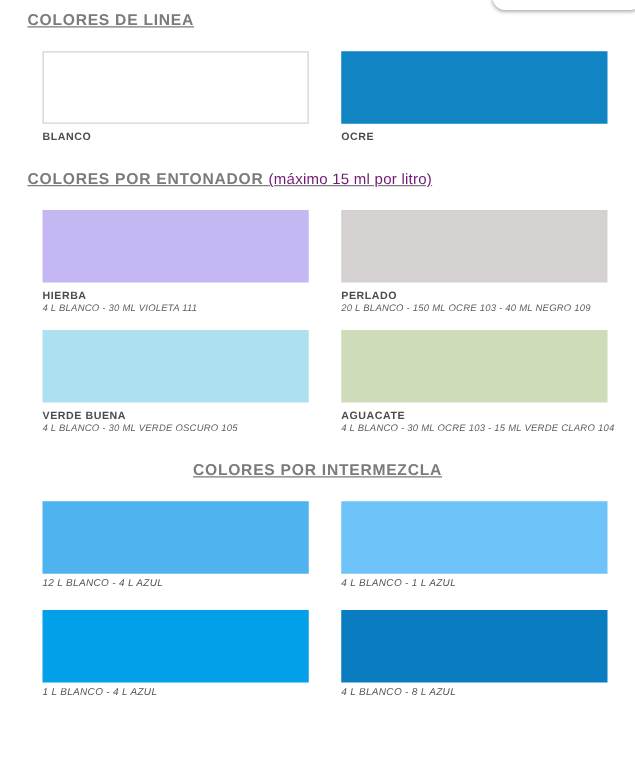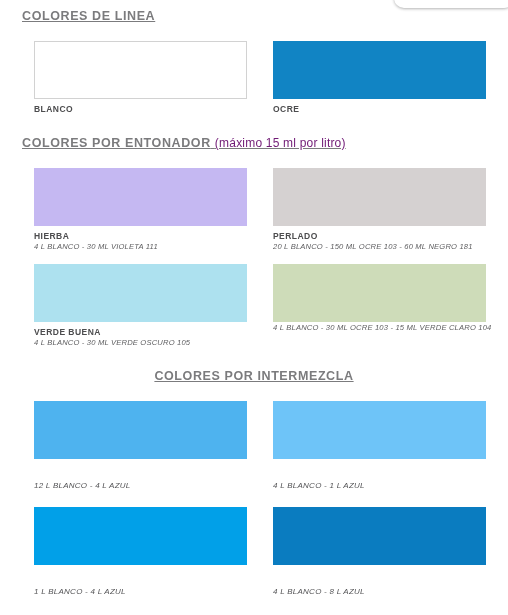--- a/index.html
+++ b/index.html
@@ -85,21 +85,21 @@
   }
   .chip-recipe {
     margin-top: 1px;
     font-size: 7.6px;
     letter-spacing: 0.18px;
     color: #5e5e60;
     white-space: nowrap;
     font-style: italic;
   }
   .chip-recipe.only {
-    margin-top: 22px;
+    margin-top: 3px;
     font-size: 8px;
     letter-spacing: 0.25px;
     color: #545456;
   }
 
   .row-gap-sm { height: 13px; }
   .row-gap-md { height: 17px; }
   .head-gap   { height: 18px; }
   .after-block{ height: 22px; }
 </style>
@@ -136,34 +136,35 @@
 
   <div class="grid">
     <div class="swatch-cell">
       <div class="chip" style="background:#c5b8f2"></div>
       <div class="chip-name">HIERBA</div>
       <div class="chip-recipe">4 L BLANCO - 30 ML VIOLETA 111</div>
     </div>
     <div class="swatch-cell">
       <div class="chip" style="background:#d5d1d1"></div>
       <div class="chip-name">PERLADO</div>
-      <div class="chip-recipe">20 L BLANCO - 150 ML OCRE 103 - 60 ML NEGRO 181</div>
+      <div class="chip-recipe">20 L BLANCO - 150 ML OCRE 103 - 40 ML NEGRO 109</div>
     </div>
   </div>
 
   <div class="row-gap-sm"></div>
 
   <div class="grid">
     <div class="swatch-cell">
       <div class="chip" style="background:#ade1ef"></div>
       <div class="chip-name">VERDE BUENA</div>
       <div class="chip-recipe">4 L BLANCO - 30 ML VERDE OSCURO 105</div>
     </div>
     <div class="swatch-cell">
       <div class="chip" style="background:#cedcb9"></div>
+      <div class="chip-name">AGUACATE</div>
       <div class="chip-recipe">4 L BLANCO - 30 ML OCRE 103 - 15 ML VERDE CLARO 104</div>
     </div>
   </div>
 
   <div class="after-block"></div>
 
   <div class="section-head" id="sec-intermezcla">
     <span>COLORES POR INTERMEZCLA</span>
   </div>
   <div class="head-gap"></div>

